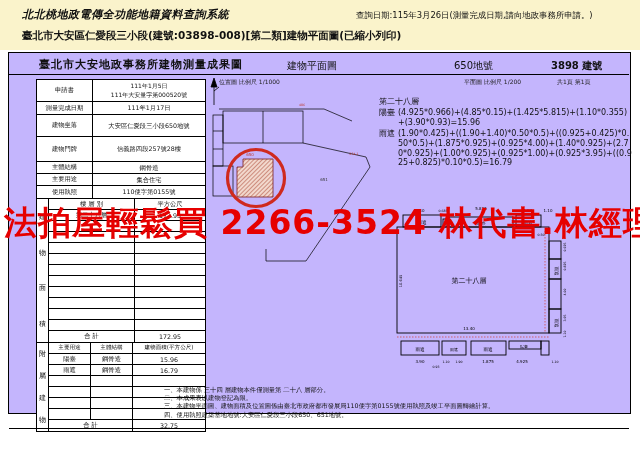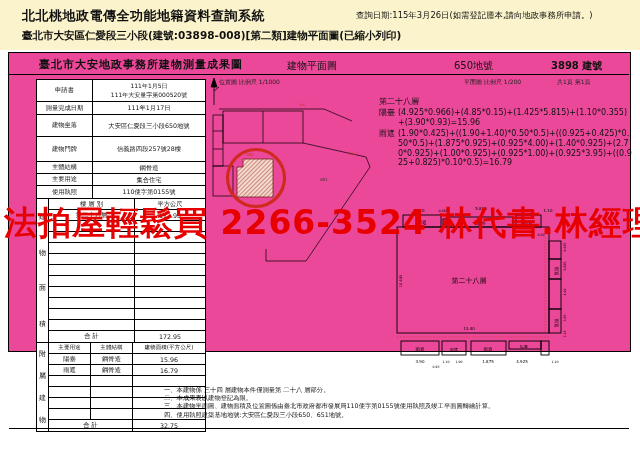--- a/index.html
+++ b/index.html
@@ -1,25 +1,25 @@
 <!DOCTYPE html>
 <html><head>
 <meta charset="utf-8">
 <style>
   html,body{margin:0;padding:0;}
   body{width:640px;height:451px;position:relative;background:#ffffff;
        font-family:"DejaVu Sans","Liberation Sans",sans-serif;overflow:hidden;color:#111;}
   .abs{position:absolute;}
   
   .header-band{left:0;top:0;width:640px;height:50px;background:#faf3cb;}
-  .sys-title{left:22px;top:7px;font-size:13px;font-weight:bold;letter-spacing:.5px;}
+  .sys-title{left:22px;top:7px;font-size:11px;font-weight:bold;letter-spacing:.5px;font-style:italic;}
   .query-date{left:356px;top:10px;font-size:8.4px;}
   .subtitle{left:22px;top:29px;font-size:10.5px;font-weight:bold;}
   
-  .doc{left:8px;top:52px;width:623px;height:300px;background:#ec4899;border:1.5px solid #000;box-sizing:border-box;}
+  .doc{left:8px;top:52px;width:623px;height:362px;background:#c4b5fd;border:1.5px solid #000;box-sizing:border-box;}
   .doc-title{left:30px;top:4px;font-size:11px;font-weight:bold;letter-spacing:1px;}
   .doc-sec{left:278px;top:6px;font-size:10px;}
   .doc-land{left:445px;top:6px;font-size:10px;}
   .doc-bno{left:542px;top:6px;font-size:10px;font-weight:bold;text-align:center;}
   .hline{height:0;border-top:1px solid #000;}
   .scale-txt{font-size:6px;color:#222;}
   
   .info-wrap{left:27px;top:26px;width:170px;border:1px solid #000;box-sizing:border-box;background:#fff;}
   .irow{display:flex;border-bottom:1px solid #000;box-sizing:border-box;}
   .irow:last-child{border-bottom:none;}
@@ -48,21 +48,21 @@
   .watermark{left:4px;top:201px;font-size:33px;font-weight:800;color:#e60000;
              white-space:nowrap;z-index:10;letter-spacing:1px;}
   svg{display:block;}
   svg text{font-family:"DejaVu Sans","Liberation Sans",sans-serif;}
 </style>
 </head>
 <body>
 
 <div class="abs header-band" style="background: rgb(250, 243, 203);"></div>
 <div class="abs sys-title">北北桃地政電傳全功能地籍資料查詢系統</div>
-<div class="abs query-date">查詢日期:115年3月26日(如需登記謄本,請向地政事務所申請。)</div>
+<div class="abs query-date">查詢日期:115年3月26日(測量完成日期,請向地政事務所申請。)</div>
 <div class="abs subtitle">臺北市大安區仁愛段三小段(建號:03898-008)[第二類]建物平面圖(已縮小列印)</div>
 
 <div class="abs doc">
   <div class="abs doc-title">臺北市大安地政事務所建物測量成果圖</div>
   <div class="abs doc-sec">建物平面圖</div>
   <div class="abs doc-land">650地號</div>
   <div class="abs doc-bno">3898 建號</div>
   <div class="abs hline" style="left:0;top:21px;width:620px;"></div>
 
   <div class="abs scale-txt" style="left:210px;top:25px;">位置圖 比例尺 1/1000</div>

